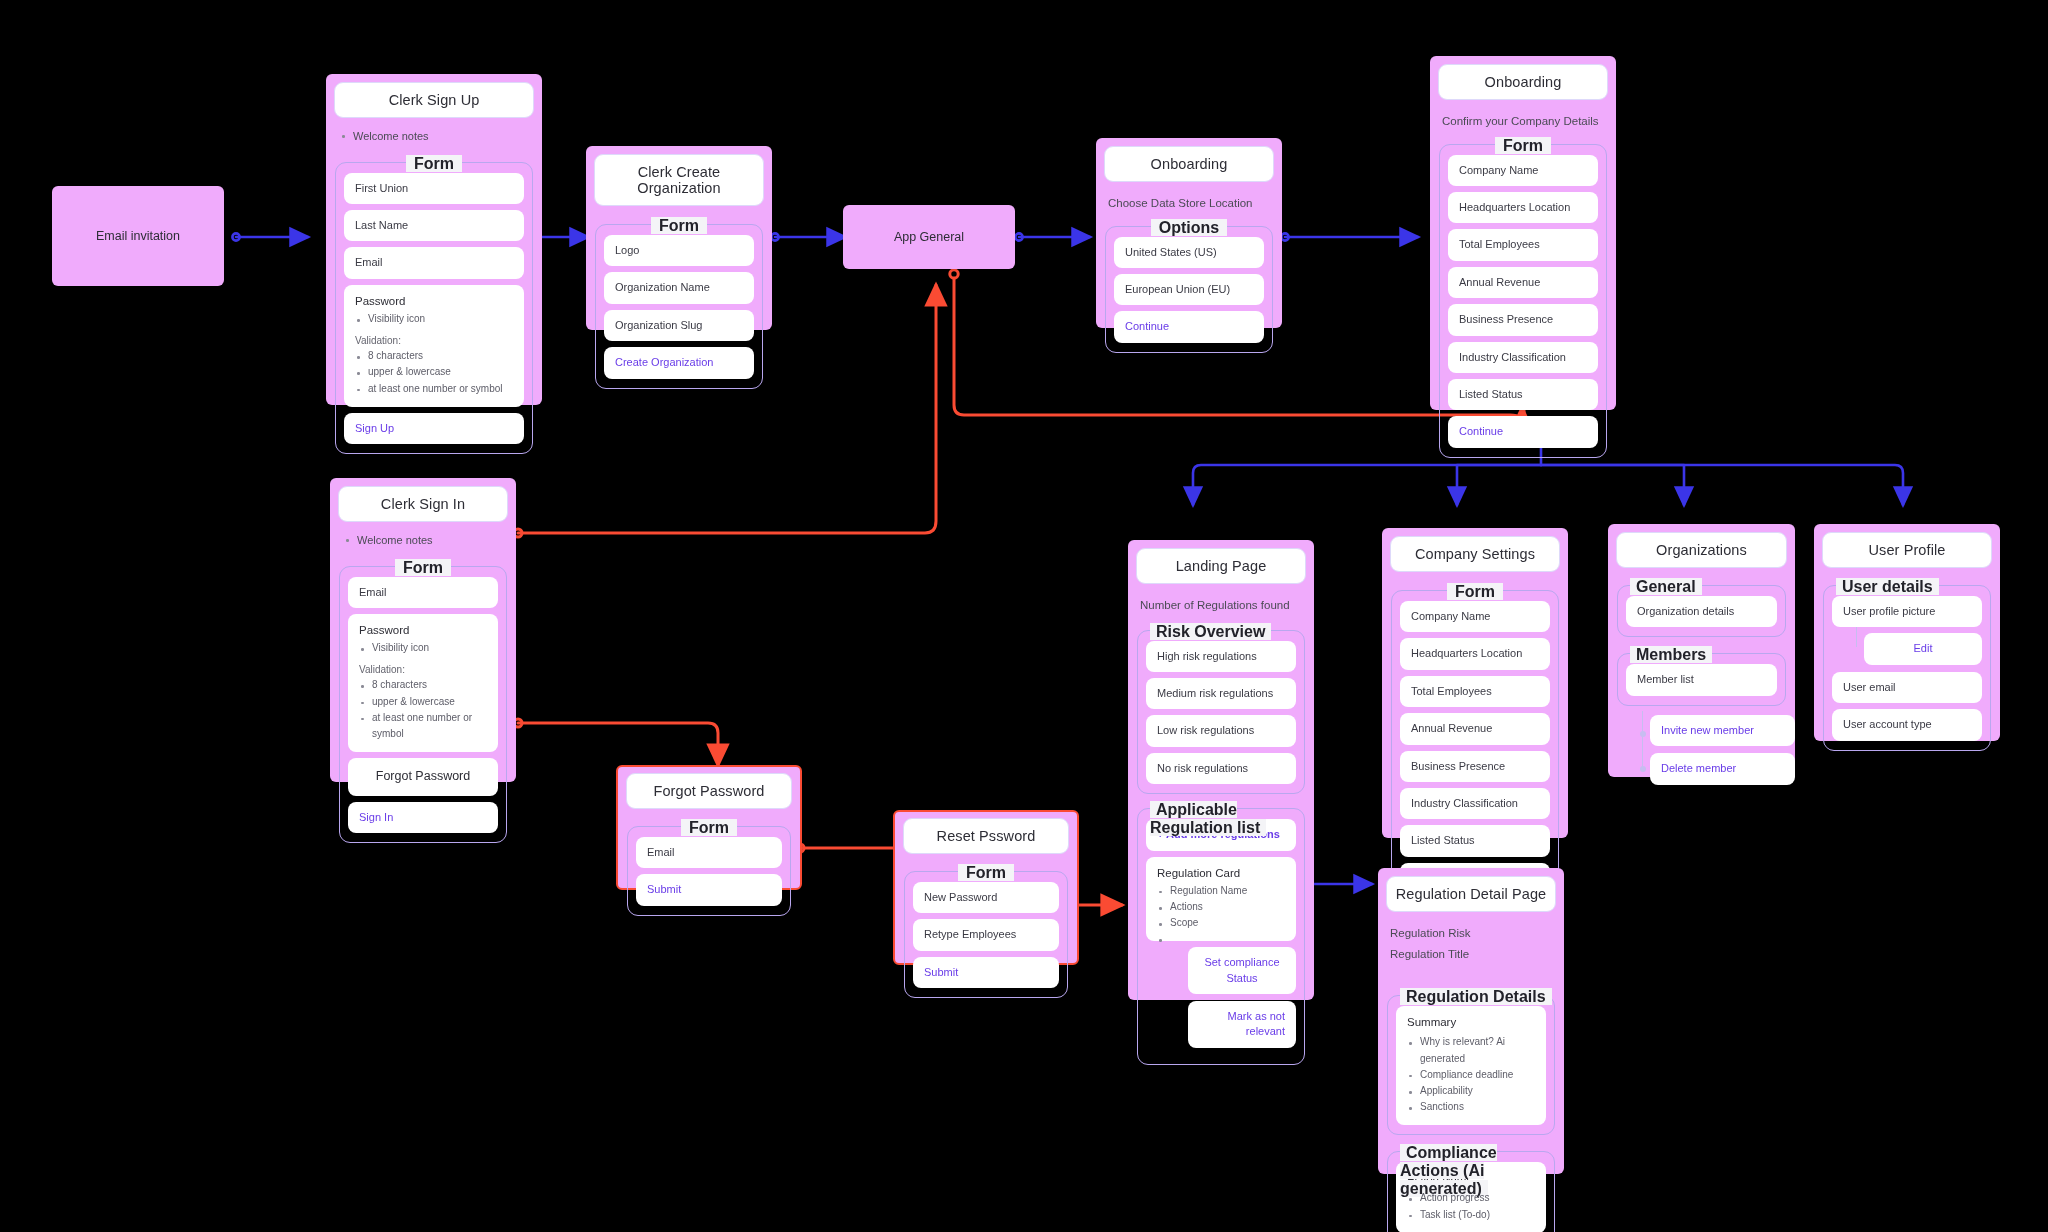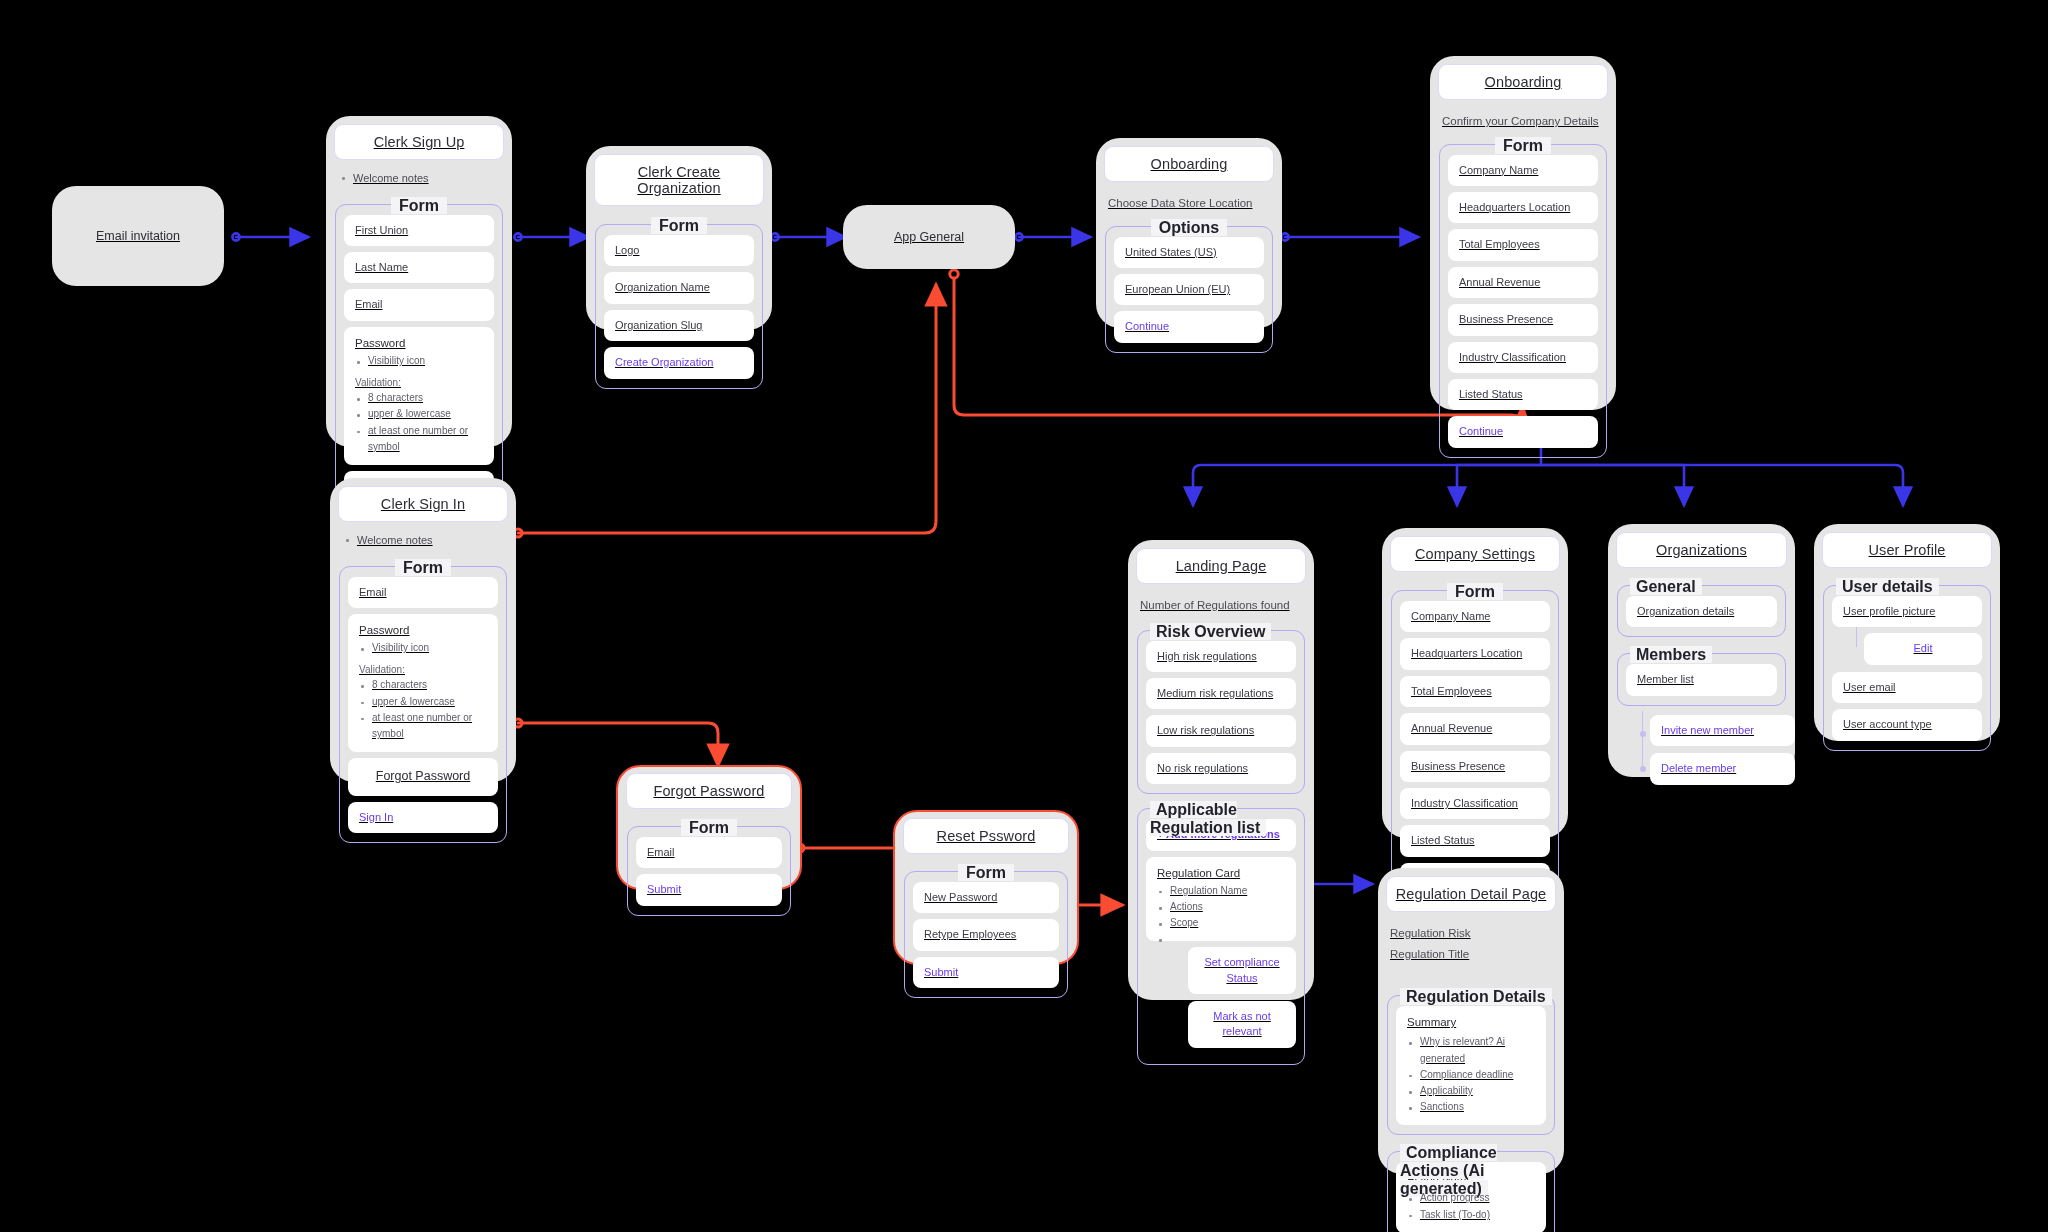--- a/index.html
+++ b/index.html
@@ -4,22 +4,22 @@
 <style>
   html,body{margin:0;padding:0;background:#000;}
   body{width:2048px;height:1232px;position:relative;overflow:hidden;
        font-family:"Liberation Sans","DejaVu Sans",sans-serif;}
 
   #canvas{position:absolute;left:0;top:0;width:2048px;height:1232px;}
 
   svg#wires{position:absolute;left:0;top:0;width:2048px;height:1232px;pointer-events:none;}
 
   
-  .node{position:absolute;background:#e5e5e5;border-radius:24px;
-        box-shadow:0 1px 3px rgba(0,0,0,.12);box-sizing:border-box;text-decoration:underline;}
+  .node{position:absolute;background:#f0abfc;border-radius:6px;
+        box-shadow:0 1px 3px rgba(0,0,0,.12);box-sizing:border-box;}
   .node.plain{display:flex;align-items:center;justify-content:center;}
   .node.red{border:2.5px solid #fa4b33;}
 
   .title{background:#fff;border:1px solid #ded9fa;border-radius:9px;
          text-align:center;font-size:14.5px;color:#2d2d35;
          padding:9px 6px;margin:8px 8px 0 8px;letter-spacing:.1px;}
 
   .subtext{font-size:11.5px;color:#4b4b55;margin:13px 12px 4px 12px;line-height:1.45;}
   .subtext.tight{margin-top:4px;}
 
@@ -114,21 +114,21 @@
         <path d="M800,848 L963,848 Q973,848 973,858 L973,895 Q973,905 983,905 L1122,905" marker-end="url(#ar)"></path>
         <circle cx="800" cy="848" r="4" fill="none"></circle>
       </g>
     </g>
   </svg>
 
   <div class="node plain" style="left:52px;top:186px;width:172px;height:100px;">
     <span style="font-size:12.5px;color:#2d2d35;">Email invitation</span>
   </div>
 
-  <div class="node" style="left:326px;top:74px;width:186px;height:331px;margin-top:42px;">
+  <div class="node" style="left:326px;top:74px;width:216px;height:331px;">
     <div class="title">Clerk Sign Up</div>
     <div class="bullets">
       <div class="bullet">Welcome notes</div>
     </div>
     <div class="group">
       <div class="legend"><span>Form</span></div>
       <div class="field">First Union</div>
       <div class="field">Last Name</div>
       <div class="field">Email</div>
       <div class="field tall">
@@ -242,21 +242,21 @@
       <div class="field link" style="font-weight:bold;">+ Add more regulations</div>
       <div class="field tall">
         <div class="fhead">Regulation Card</div>
         <div class="bullet sm">Regulation Name</div>
         <div class="bullet sm">Actions</div>
         <div class="bullet sm">Scope</div>
         <div class="bullet sm"></div>
       </div>
       <div class="indent">
         <div class="field link" style="text-align:center;">Set compliance Status</div>
-        <div class="field link" style="text-align:center;">Mark as not relevant</div>
+        <div class="field link" style="text-align:right;">Mark as not relevant</div>
       </div>
     </div>
   </div>
 
   <div class="node" style="left:1382px;top:528px;width:186px;height:310px;">
     <div class="title">Company Settings</div>
     <div class="group" style="margin-top:18px;">
       <div class="legend"><span>Form</span></div>
       <div class="field">Company Name</div>
       <div class="field">Headquarters Location</div>

